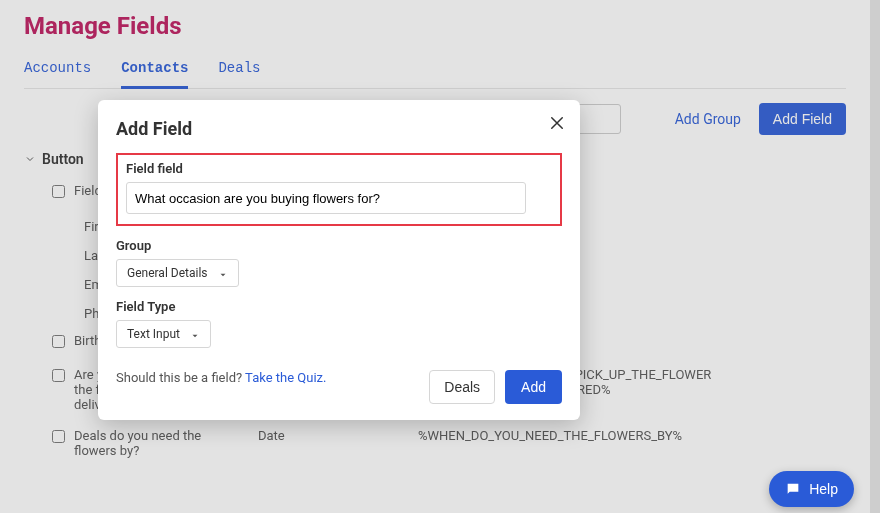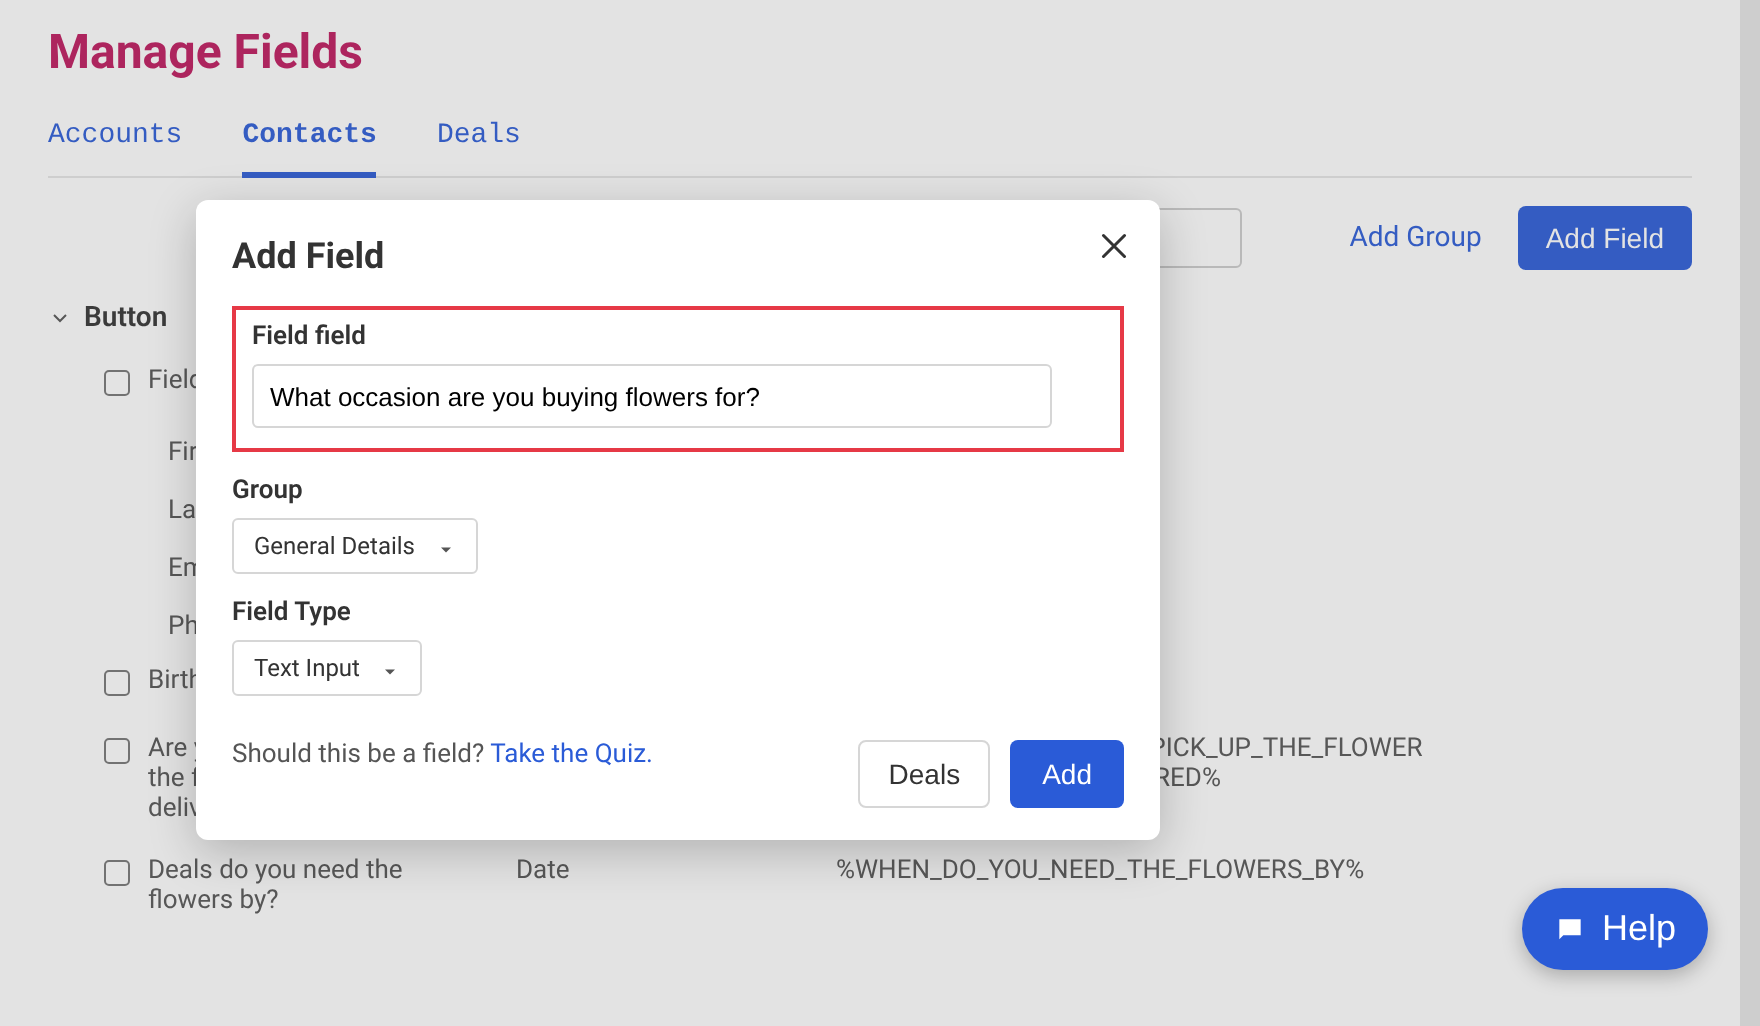--- a/index.html
+++ b/index.html
@@ -85,23 +85,23 @@
 
   .hint { margin-top: 22px; font-size:13px; color:#555; display:flex; justify-content:space-between; align-items:flex-start;gap:23px;}
   .hint a { color:#2a5bd7; text-decoration:none; }
   .modal .btn-secondary {
     background:#fff; border:1px solid #d6d6d6; border-radius:4px;
     padding:8px 14px; font-size:14px; cursor:pointer; color:#333;
   }
   .modal .btn-primary { padding:8px 16px; }
 
   .help-pill {
-    position:absolute; right:26px; bottom:28px;
+    position:absolute; right:26px; bottom:6px;
     background:#2a5bd7; color:#fff; border:none;
-    border-radius:22px; padding:10px 16px; font-size:18px;
+    border-radius:22px; padding:10px 16px; font-size:14px;
     display:flex; align-items:center; gap:8px; cursor:pointer;
     box-shadow: 0 3px 10px rgba(0,0,0,.25);
   }
   .help-icon { width:16px; height:16px; }
   .group { margin-bottom: 12px; }
 </style>
 </head>
 <body>
 
 <div class="page">

